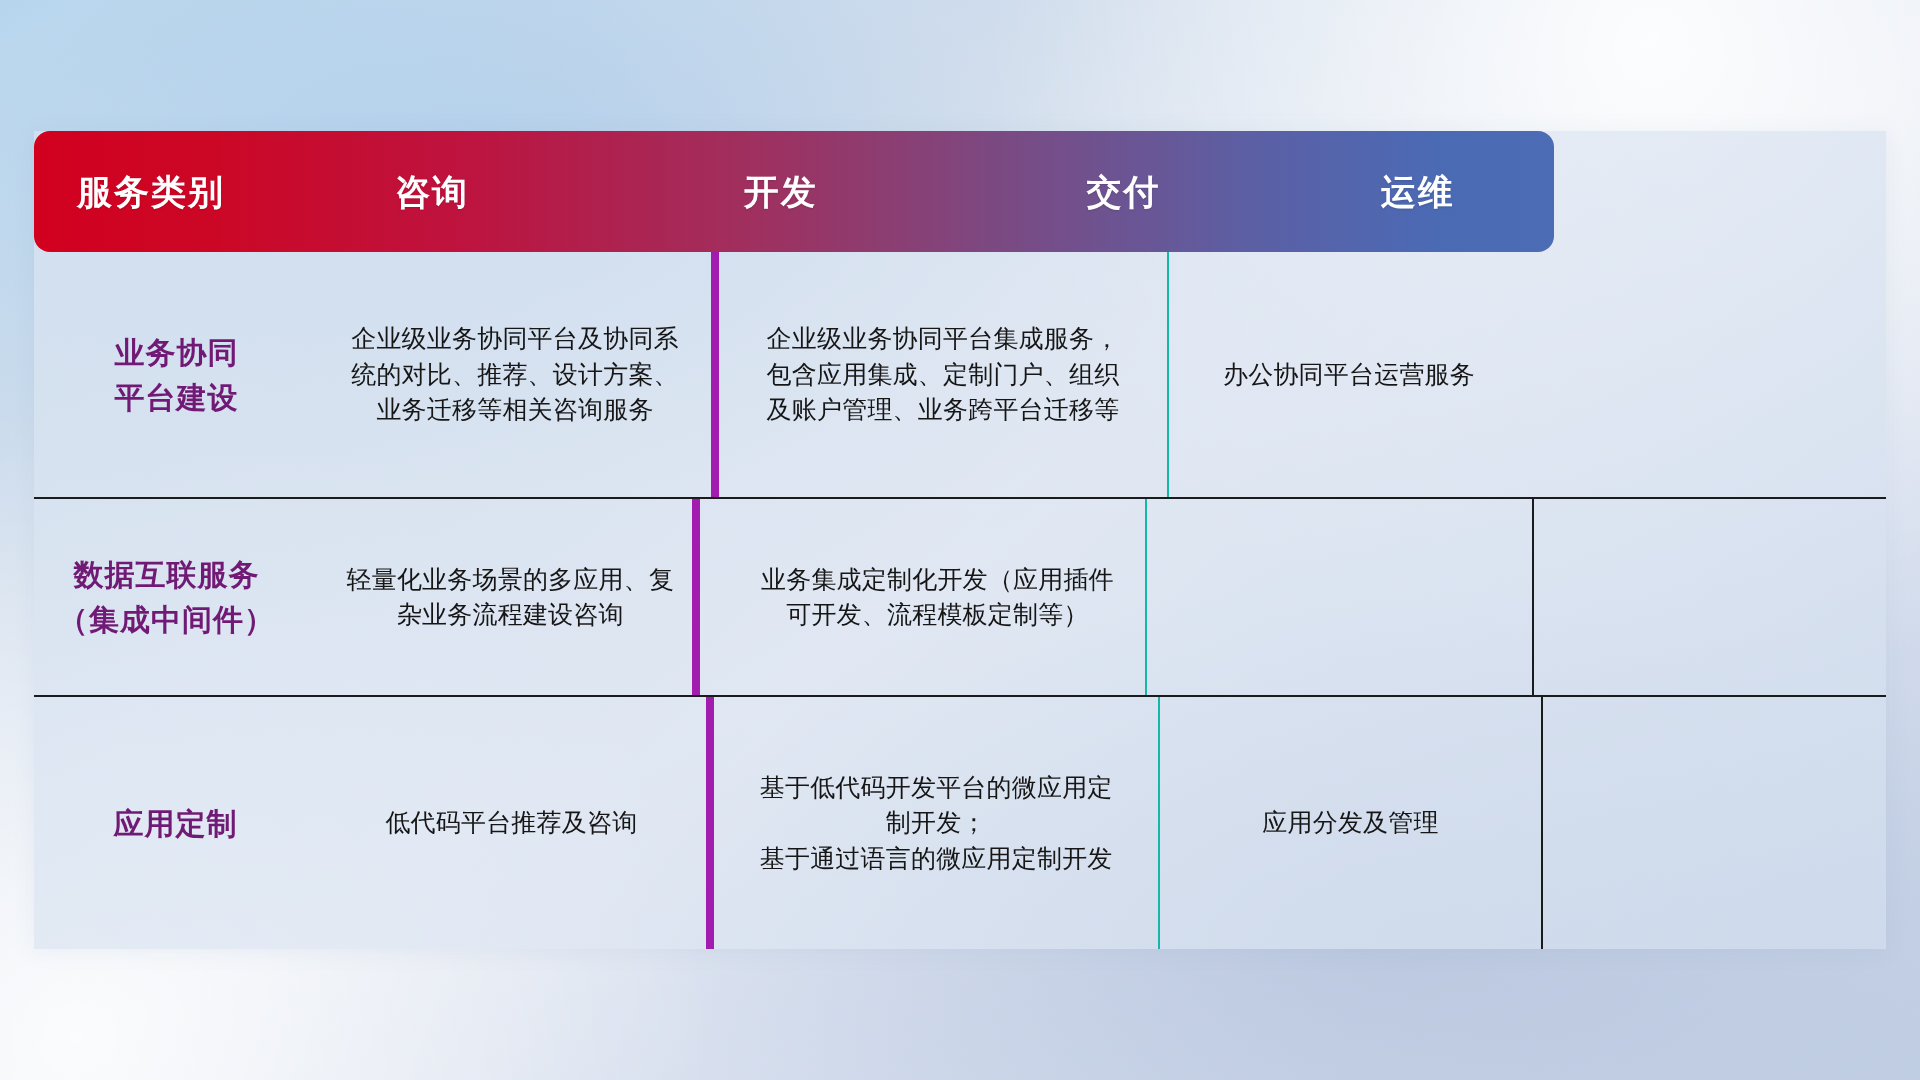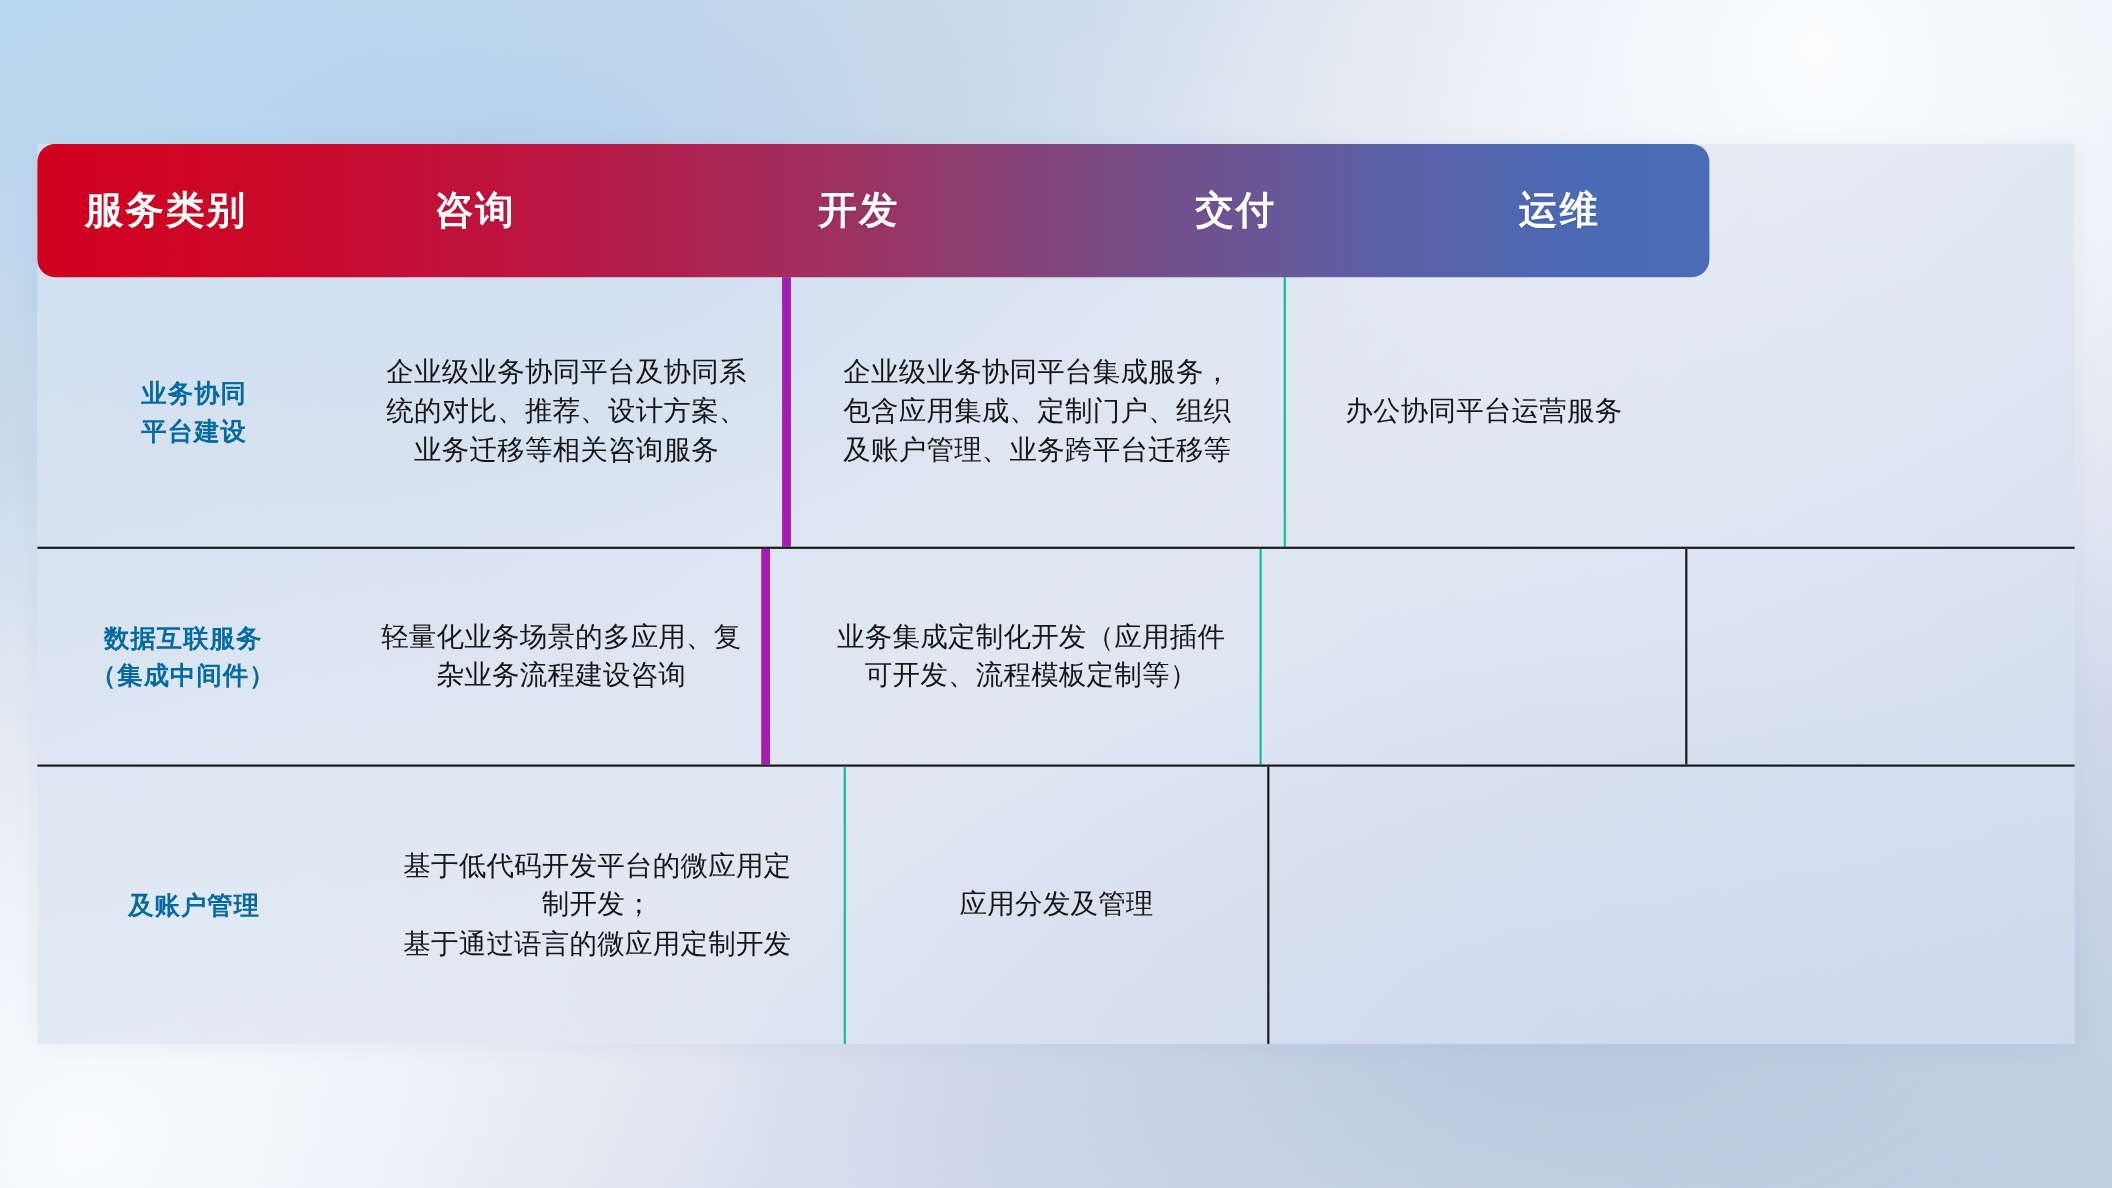--- a/index.html
+++ b/index.html
@@ -104,22 +104,22 @@
     line-height: 1.42;
     letter-spacing: 0.2px;
   }
   .tcell.c0 { width: 285px; }
   .tcell.c1 { width: 400px; border-right: 8px solid #a21caf; align-items: center; }
   .tcell.c2 { width: 450px; border-right: 2px solid #14b8a6; }
   .tcell.c3 { width: 385px; border-right: 2px solid #1b1b1b; }
   .tcell.c4 { width: 332px; margin-left: 14px; }
 
   .rowlabel {
-    color: #0369a1;
-    font-size: 23px;
+    color: #701a75;
+    font-size: 30px;
     font-weight: bold;
     line-height: 1.5;
     letter-spacing: 1px;
     white-space: pre-line;
   }
   .cell-text { white-space: pre-line; }
 </style>
 </head>
 <body>
 
@@ -173,21 +173,24 @@
     <div class="tcell c3">
       <span class="cell-text"></span>
     </div>
     <div class="tcell c4">
       <span class="cell-text"></span>
     </div>
   </div>
 
   <div class="trow r2">
     <div class="tcell c0">
-      <span class="rowlabel">及账户管理</span>
+      <span class="rowlabel">应用定制</span>
+    </div>
+    <div class="tcell c1">
+      <span class="cell-text">低代码平台推荐及咨询</span>
     </div>
     <div class="tcell c2">
       <span class="cell-text">基于低代码开发平台的微应用定
 制开发；
 基于通过语言的微应用定制开发</span>
     </div>
     <div class="tcell c3">
       <span class="cell-text">应用分发及管理</span>
     </div>
     <div class="tcell c4">

